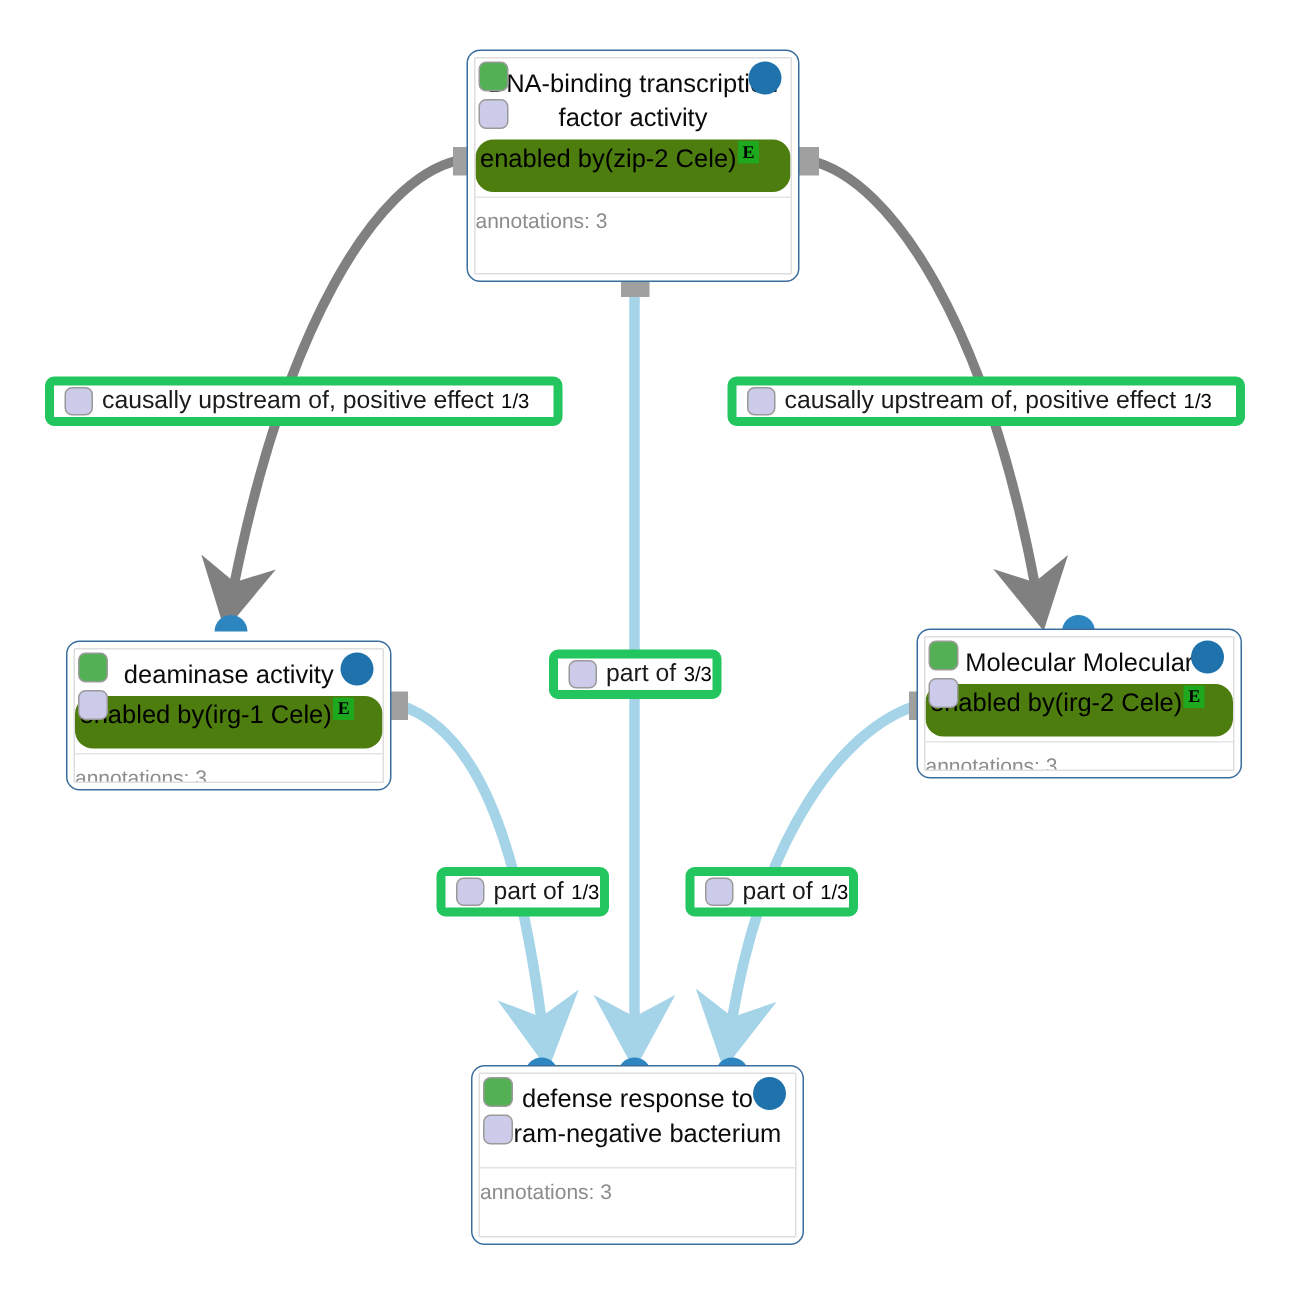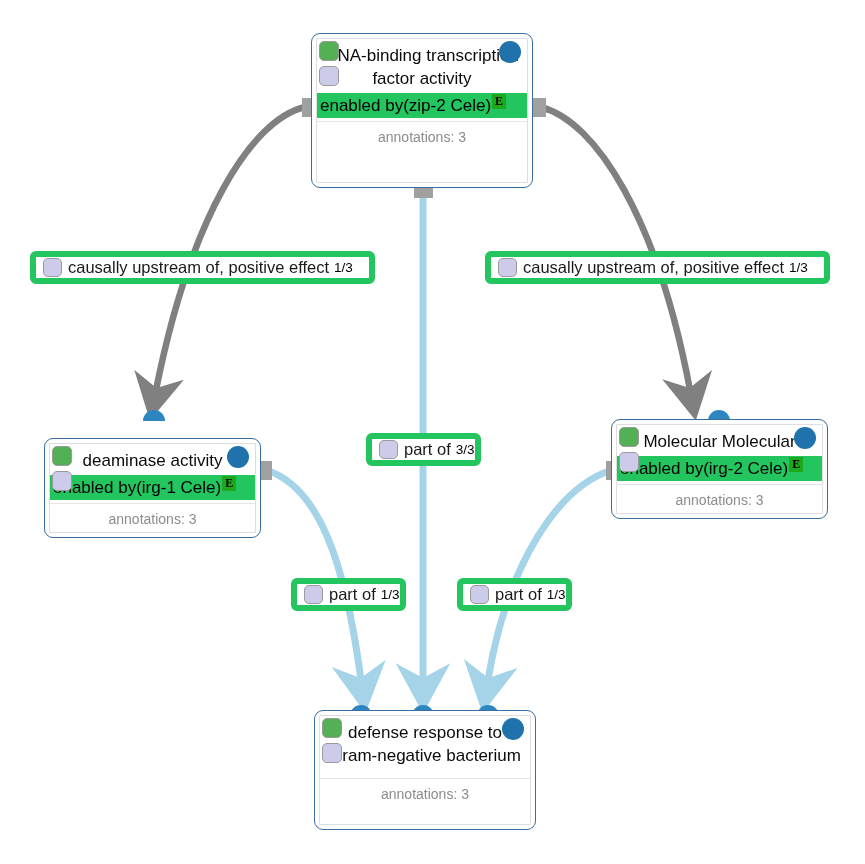--- a/index.html
+++ b/index.html
@@ -51,45 +51,45 @@
   }
   .node-title {
     text-align: center;
     font-size: 17px;
     line-height: 23px;
     color: #0b0b0b;
     padding: 5px 4px 3px 4px;
     font-family: "Liberation Sans", sans-serif;
   }
   .node-fact {
-    background: #22c55e;
+    background: #4d7c0f;
     color: #000000;
     font-size: 17px;
     line-height: 25px;
-    height: 25px;
+    height: 35px;
     white-space: nowrap;
     position: relative;
     padding-left: 3px;
     overflow: visible;
+    border-radius: 12px;
   }
   .fact-badge {
     display: inline-block;
     background: #1ea81e;
     color: #000000;
     font-family: "Liberation Serif", serif;
     font-weight: bold;
     font-size: 12px;
     line-height: 13px;
     padding: 1px 3px;
     vertical-align: top;
     margin-top: 1px;
     margin-left: 1px;
   }
   .node-foot {
-    text-align: center;
     font-size: 14px;
     line-height: 18px;
     color: #8c8c8c;
     padding-top: 6px;
     border-top: 1px solid #e4e4e4;
     margin-top: 3px;
   }
 
   
   .sq {
@@ -211,21 +211,21 @@
       <div class="node-fact">
         <span>enabled by(zip-2 Cele)</span><span class="fact-badge">E</span>
       </div>
       <div class="node-foot">annotations: 3</div>
     </div>
     <div class="sq sq-green" style="left:7px; top:7px;"></div>
     <div class="sq sq-lav" style="left:7px; top:32px;"></div>
     <div class="dot-blue" style="left:187px; top:7px;"></div>
   </div>
 
-  <div class="node" style="left:44px; top:438px; width:217px; height:100px;">
+  <div class="node" style="left:44px; top:427px; width:217px; height:100px;">
     <div class="node-inner">
       <div class="node-title">deaminase activity</div>
       <div class="node-fact">
         <span>enabled by(irg-1 Cele)</span><span class="fact-badge">E</span>
       </div>
       <div class="node-foot">annotations: 3</div>
     </div>
     <div class="sq sq-green" style="left:7px; top:7px;"></div>
     <div class="sq sq-lav" style="left:7px; top:32px;"></div>
     <div class="dot-blue" style="left:182px; top:7px;"></div>

